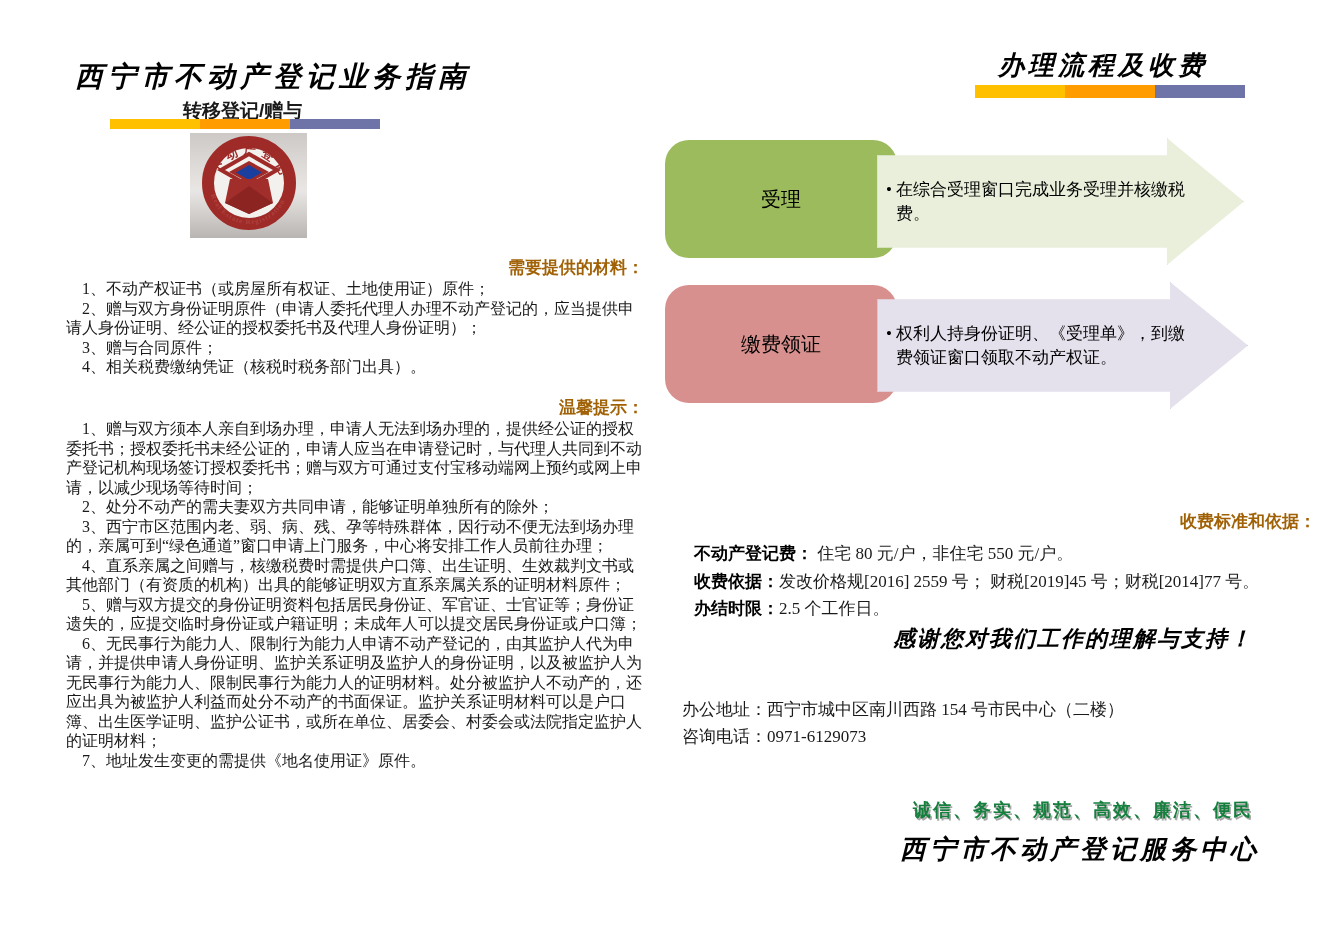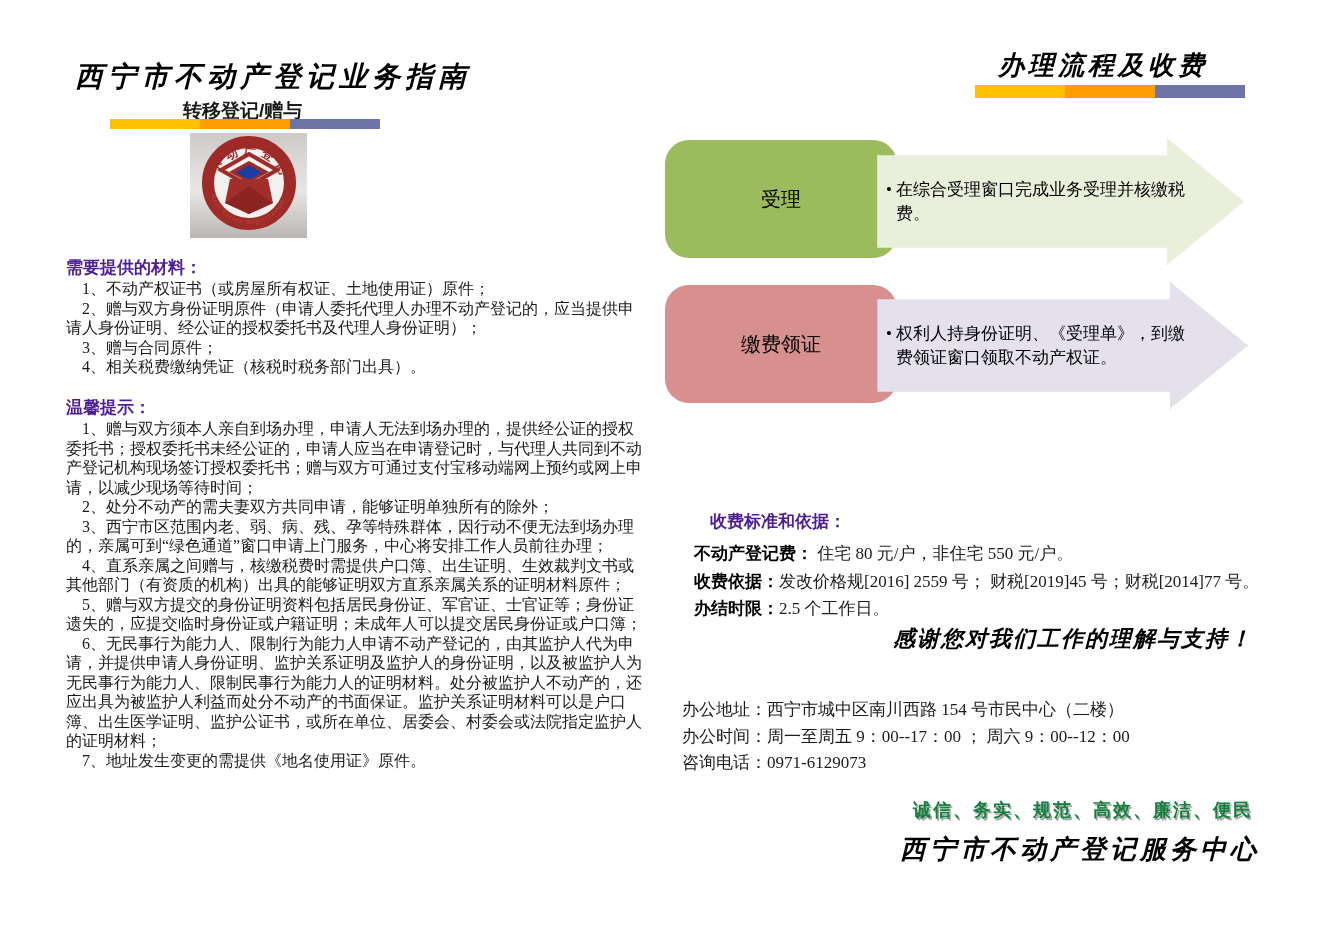--- a/index.html
+++ b/index.html
@@ -32,21 +32,21 @@
 
   
   .logo { left:190px; top:133px; width:117px; height:105px; }
 
   
   .left-col { left:66px; width:578px; font-size:16px; line-height:19.5px; }
   .materials { top:257px; }
   .tips      { top:397px; }
   .sec-heading {
     font-family:"Liberation Sans", sans-serif;
-    font-weight:bold; font-size:17px; line-height:22px; color:#4c1d95;
+    font-weight:bold; font-size:17px; line-height:22px; color:#a16207;text-align:right;
   }
   .txt-list li { list-style:none; text-indent:16px; }
 
   
   .step-box {
     border-radius:24px; width:232px; height:118px;
     display:flex; align-items:center; justify-content:center;
     font-family:"Liberation Sans", sans-serif; font-size:20px; color:#000;
   }
   .step1-box { left:665px; top:140px; background:#9cbb5c; }
@@ -185,18 +185,17 @@
   </div>
   <div class="fee-row">
     <span class="fee-label">办结时限：</span><span>2.5 个工作日。</span>
   </div>
 </section>
 
 <div class="abs calli thanks">感谢您对我们工作的理解与支持！</div>
 
 <section class="abs office">
   <div>办公地址：西宁市城中区南川西路 154 号市民中心（二楼）</div>
-  <div>办公时间：周一至周五 9：00--17：00 ；  周六 9：00--12：00</div>
   <div>咨询电话：0971-6129073</div>
 </section>
 
 <div class="abs slogan">诚信、务实、规范、高效、廉洁、便民</div>
 <div class="abs calli center-name">西宁市不动产登记服务中心</div>
 
 </body></html>

